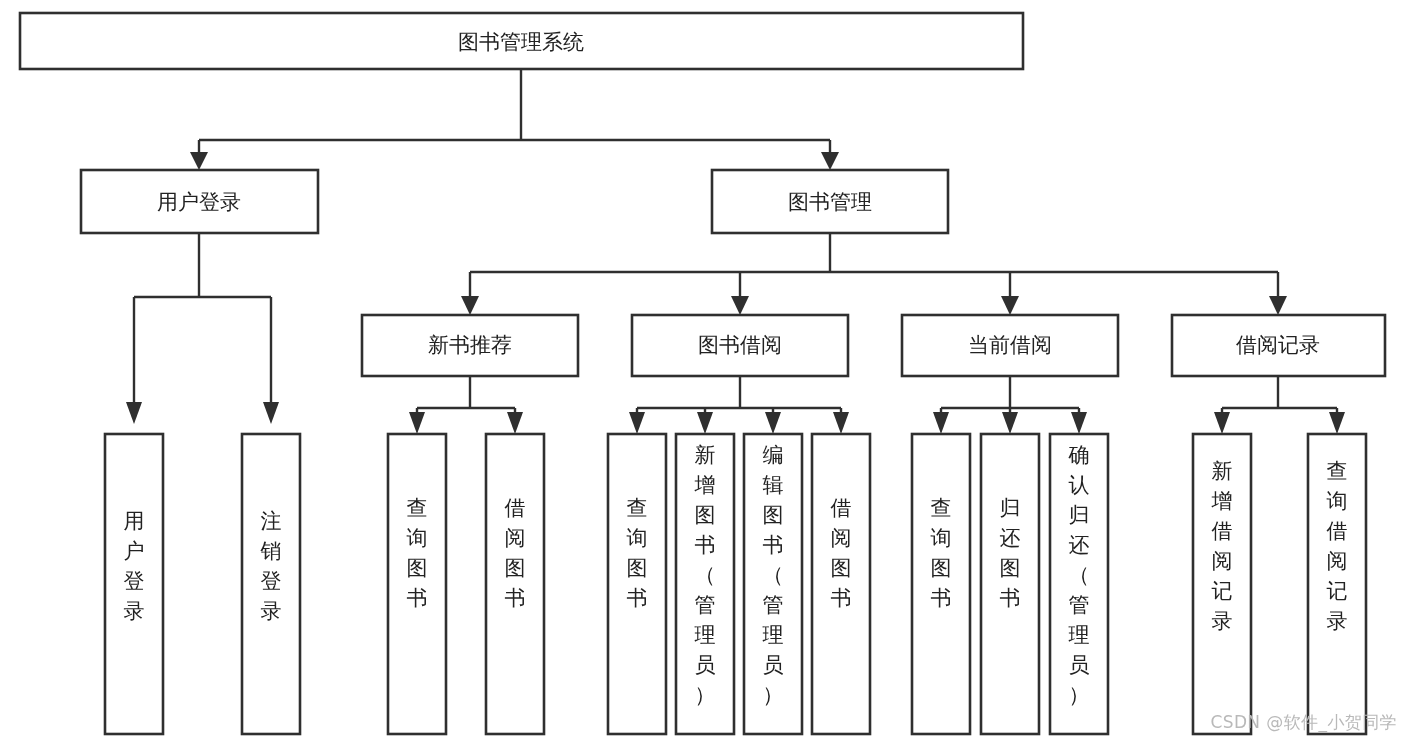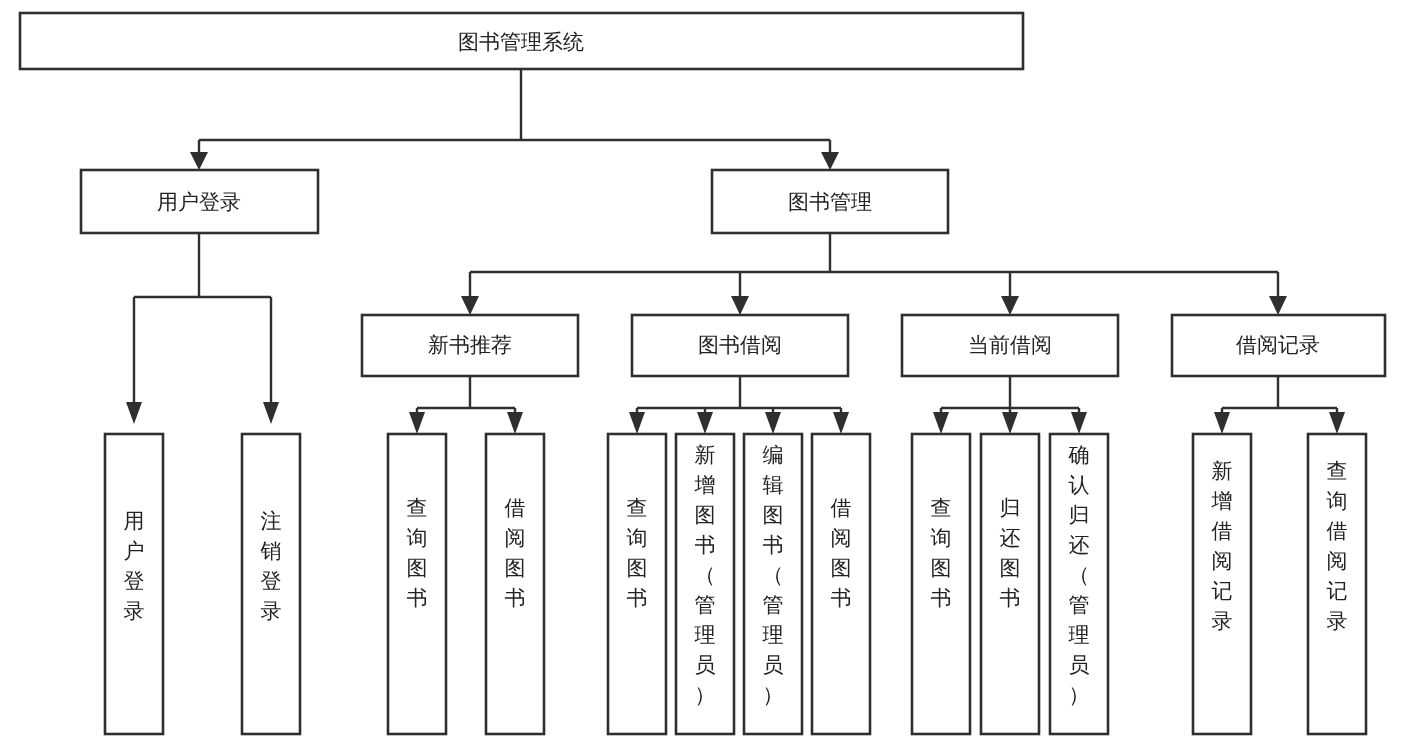--- a/index.html
+++ b/index.html
@@ -218,13 +218,14 @@
       <rect class="node-box" x="1193" y="434" width="58" height="300"></rect>
       <text class="node-label-v vtext" x="1222" y="478"><tspan x="1222" dy="0">新</tspan><tspan x="1222" dy="30">增</tspan><tspan x="1222" dy="30">借</tspan><tspan x="1222" dy="30">阅</tspan><tspan x="1222" dy="30">记</tspan><tspan x="1222" dy="30">录</tspan></text>
     </g>
     <g>
       <rect class="node-box" x="1308" y="434" width="58" height="300"></rect>
       <text class="node-label-v vtext" x="1337" y="478"><tspan x="1337" dy="0">查</tspan><tspan x="1337" dy="30">询</tspan><tspan x="1337" dy="30">借</tspan><tspan x="1337" dy="30">阅</tspan><tspan x="1337" dy="30">记</tspan><tspan x="1337" dy="30">录</tspan></text>
     </g>
 
   </svg>
 
+  <div class="watermark">CSDN @软件_小贺同学</div>
 </div>
 
 </body></html>

